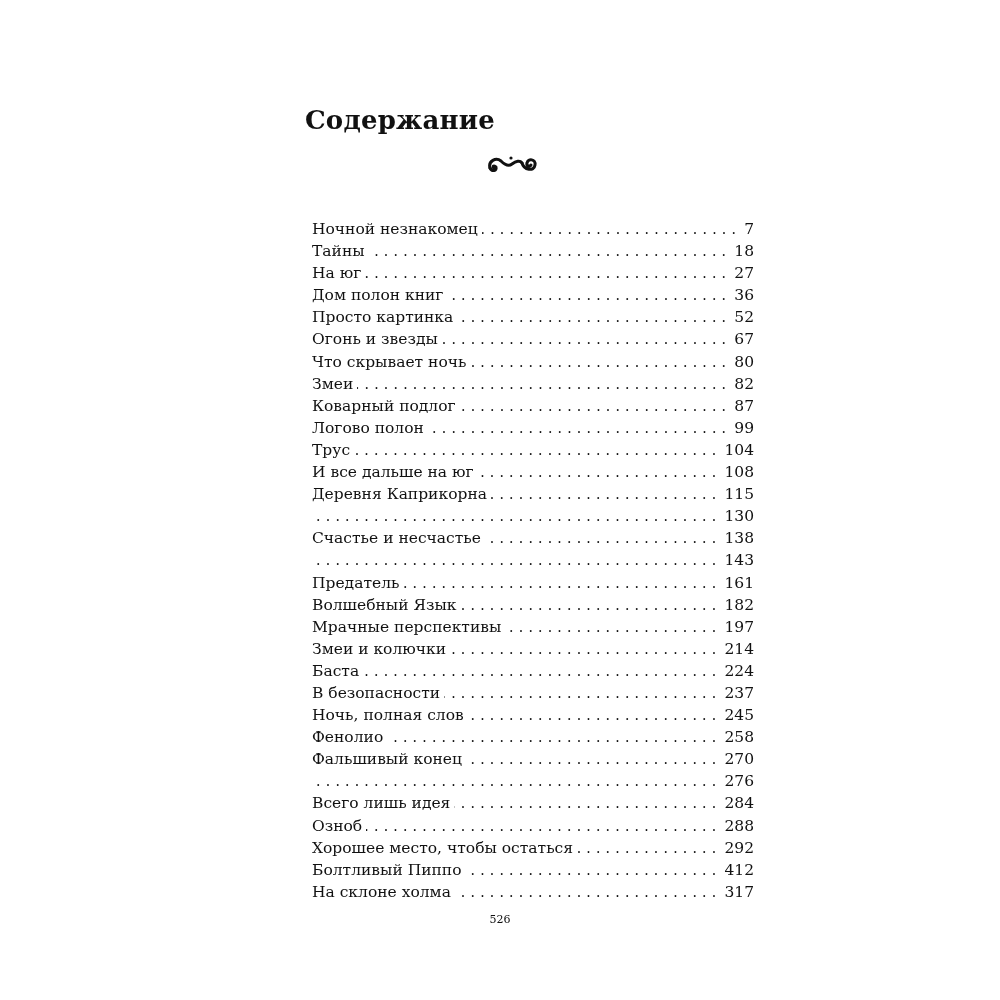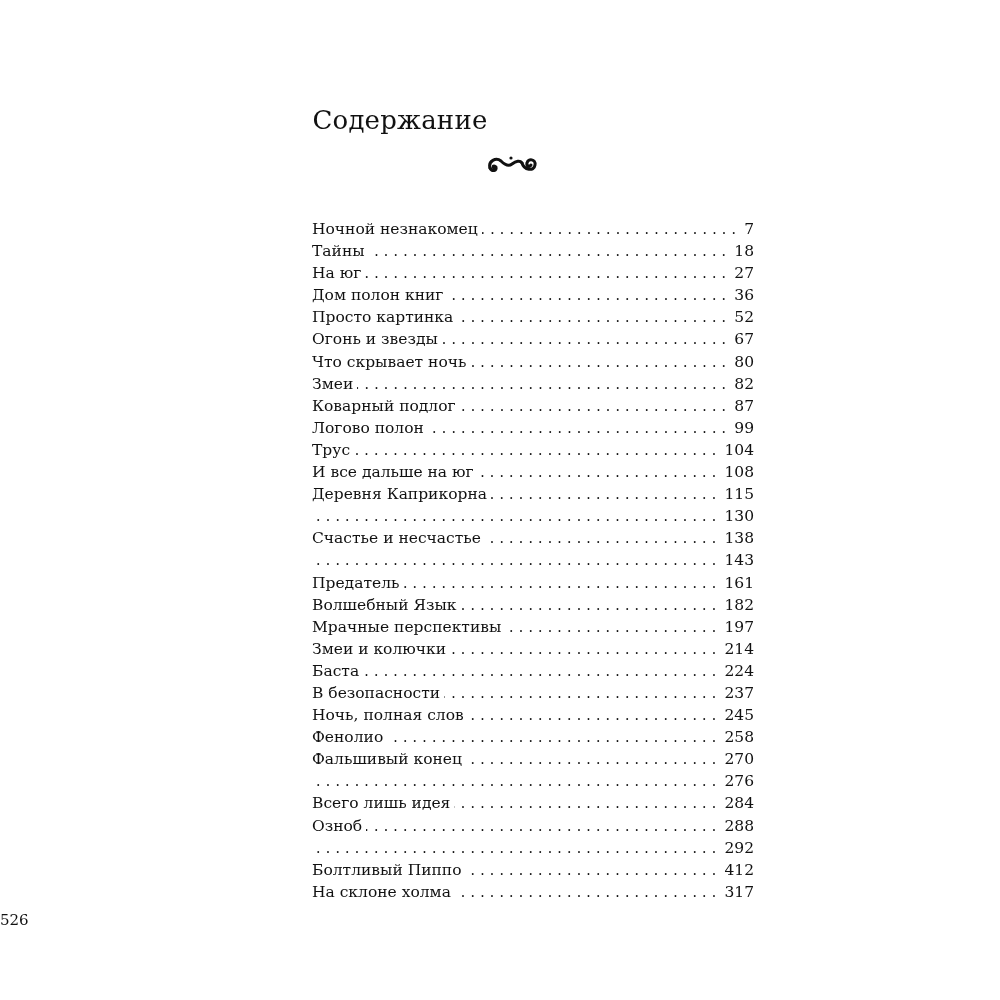--- a/index.html
+++ b/index.html
@@ -21,21 +21,21 @@
       width: 1000px; height: 1000px;
     }
     .title {
       position: absolute;
       top: 103px;
       left: 0;
       width: 800px;
       text-align: center;
       font-size: 26px;
       line-height: 34px;
-      font-weight: normal;
+      font-weight: bold;
       letter-spacing: 0.2px;
       margin: 0;
     }
     .ornament {
       position: absolute;
       top: 152px;
       left: 484px;
       width: 56px;
       height: 24px;
     }
@@ -73,21 +73,22 @@
     .toc-page {
       flex: 0 0 auto;
       padding-left: 3px;
       text-align: right;
     }
     .folio {
       position: absolute;
       top: 909px;
       left: 0;
       width: 1000px;
-      font-size: 15px;
+      text-align: center;
+      font-size: 11px;
       line-height: 22px;
     }
   </style>
 </head>
 <body>
 
 <div class="page">
   <h1 class="title">Содержание</h1>
 
   <svg class="ornament" viewBox="0 0 56 24" xmlns="http://www.w3.org/2000/svg">
@@ -230,20 +231,21 @@
         <span class="toc-title">Всего лишь идея</span>
         <span class="toc-dots">........................................................................................................................</span>
         <span class="toc-page">284</span>
       </li>
       <li class="toc-row">
         <span class="toc-title">Озноб</span>
         <span class="toc-dots">........................................................................................................................</span>
         <span class="toc-page">288</span>
       </li>
       <li class="toc-row">
+        <span class="toc-title">Хорошее место, чтобы остаться</span>
         <span class="toc-dots">........................................................................................................................</span>
         <span class="toc-page">292</span>
       </li>
       <li class="toc-row">
         <span class="toc-title">Болтливый Пиппо</span>
         <span class="toc-dots">........................................................................................................................</span>
         <span class="toc-page">412</span>
       </li>
       <li class="toc-row">
         <span class="toc-title">На склоне холма</span>

